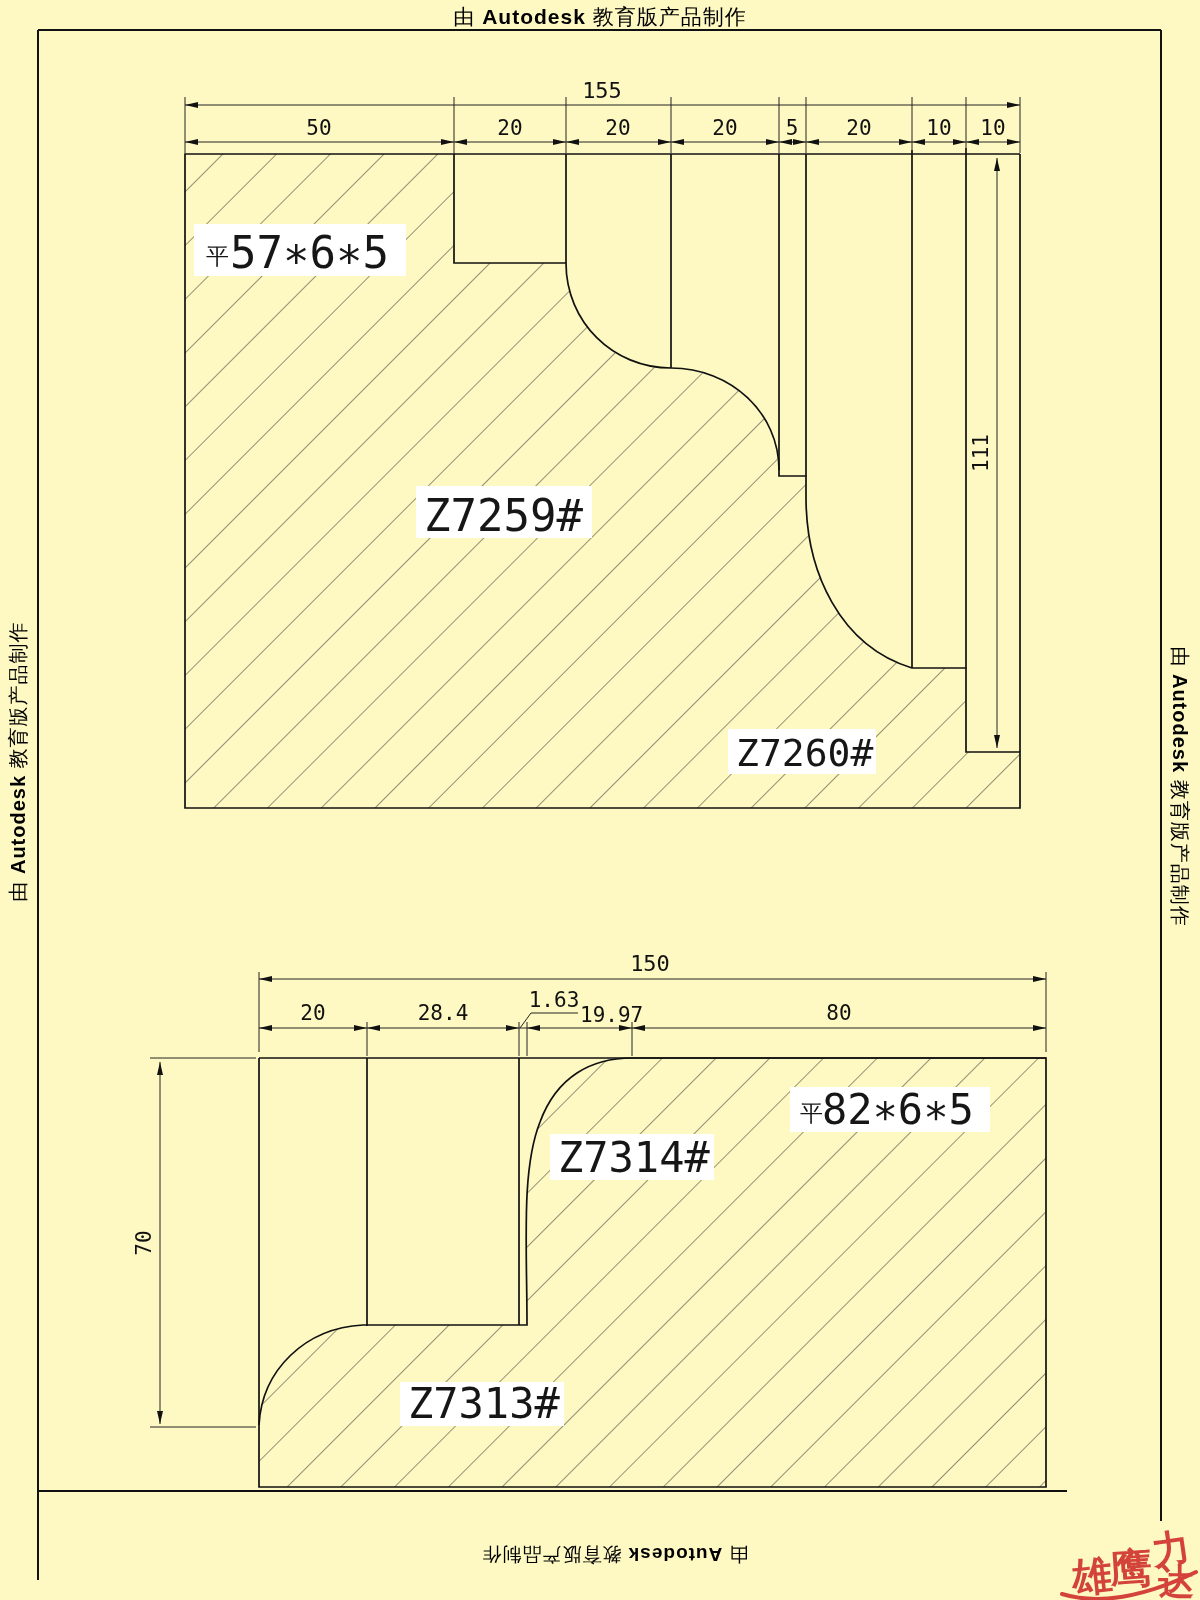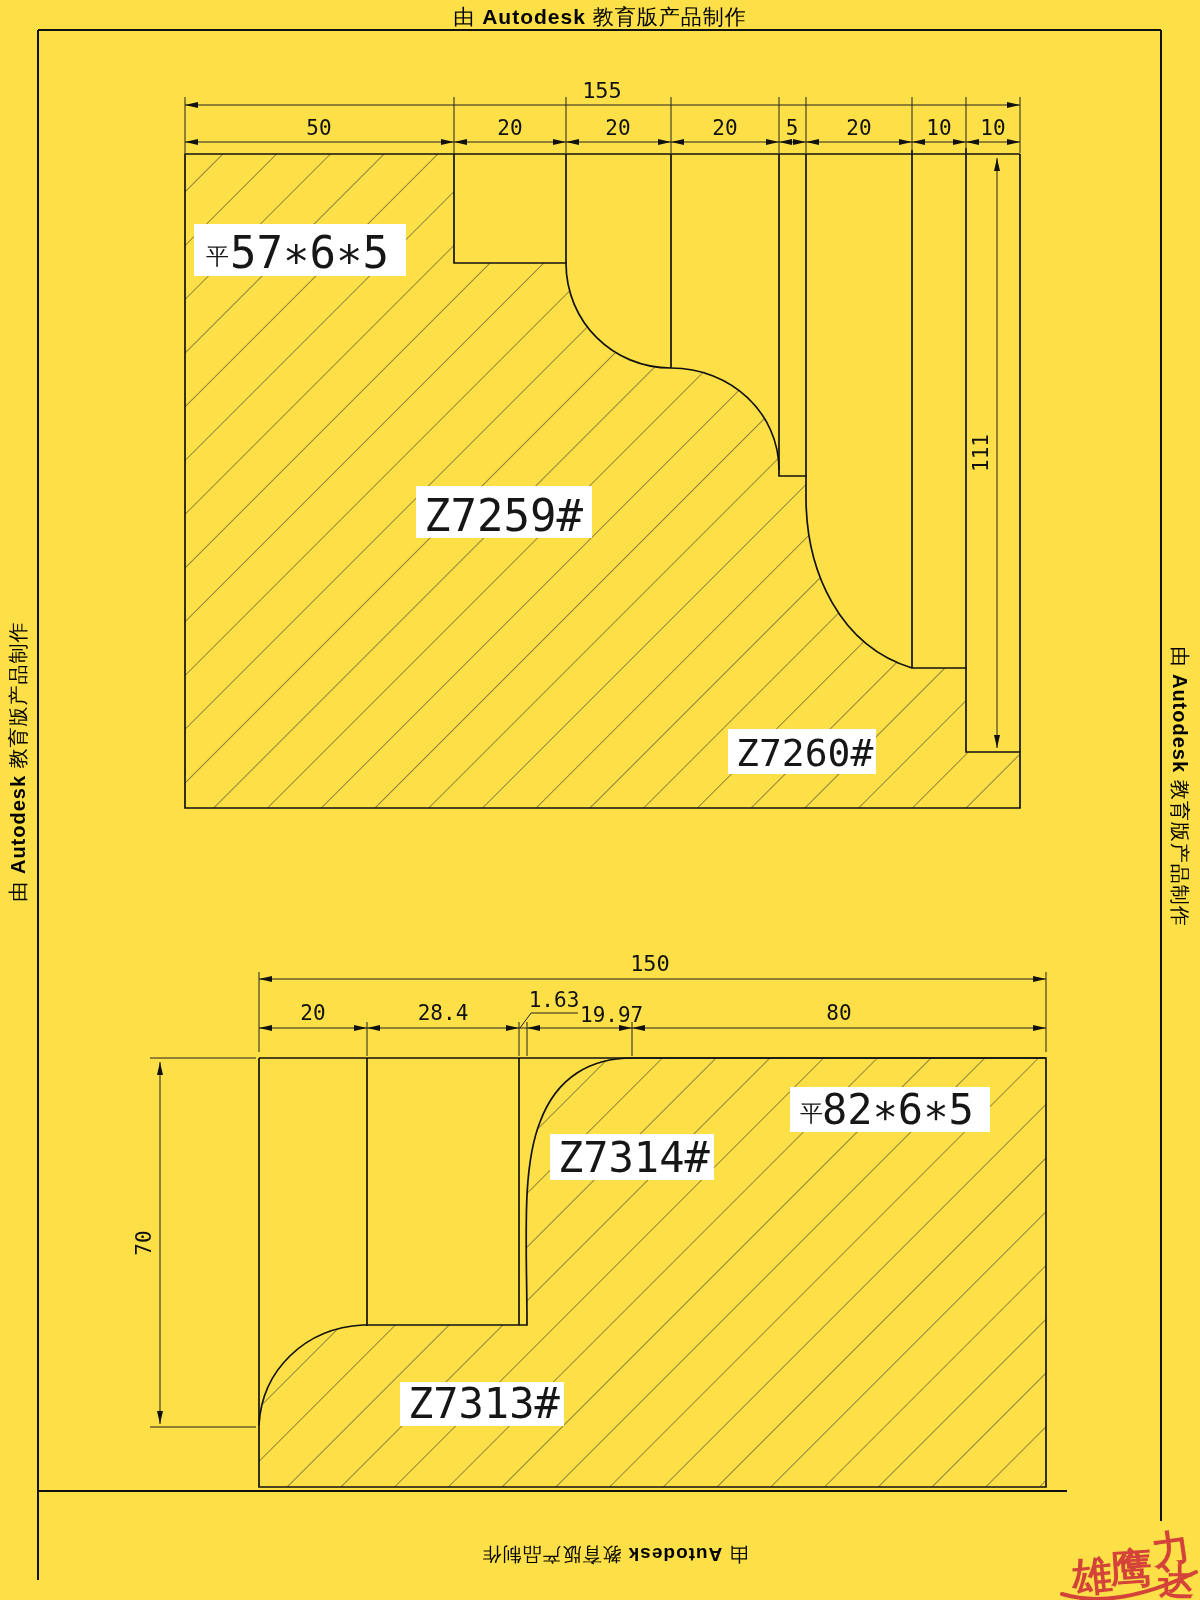--- a/index.html
+++ b/index.html
@@ -1,16 +1,16 @@
 <!DOCTYPE html>
 <html><head>
 <meta charset="utf-8">
 <style>
   html,body{margin:0;padding:0;background:#ffffff;}
-  #page{position:relative;width:1200px;height:1600px;background:#fde047;overflow:hidden;
+  #page{position:relative;width:1200px;height:1600px;background:#fef9c3;overflow:hidden;
         font-family:"Liberation Sans",sans-serif;}
   svg{position:absolute;left:0;top:0;}
   .edge{stroke:#111;stroke-width:1.7;fill:none;}
   .thin{stroke:#222;stroke-width:1;fill:none;}
   .border{stroke:#111;stroke-width:2;fill:none;}
   .arr{fill:#111;stroke:none;}
   .dimtxt{font-family:"DejaVu Sans Mono",monospace;font-size:21px;fill:#111;}
   .dimbig{font-family:"DejaVu Sans Mono",monospace;font-size:22px;fill:#111;}
   .lbl{font-family:"DejaVu Sans Mono",monospace;fill:#161616;}
   .banner{position:absolute;font-size:20px;color:#000;letter-spacing:1px;white-space:nowrap;

